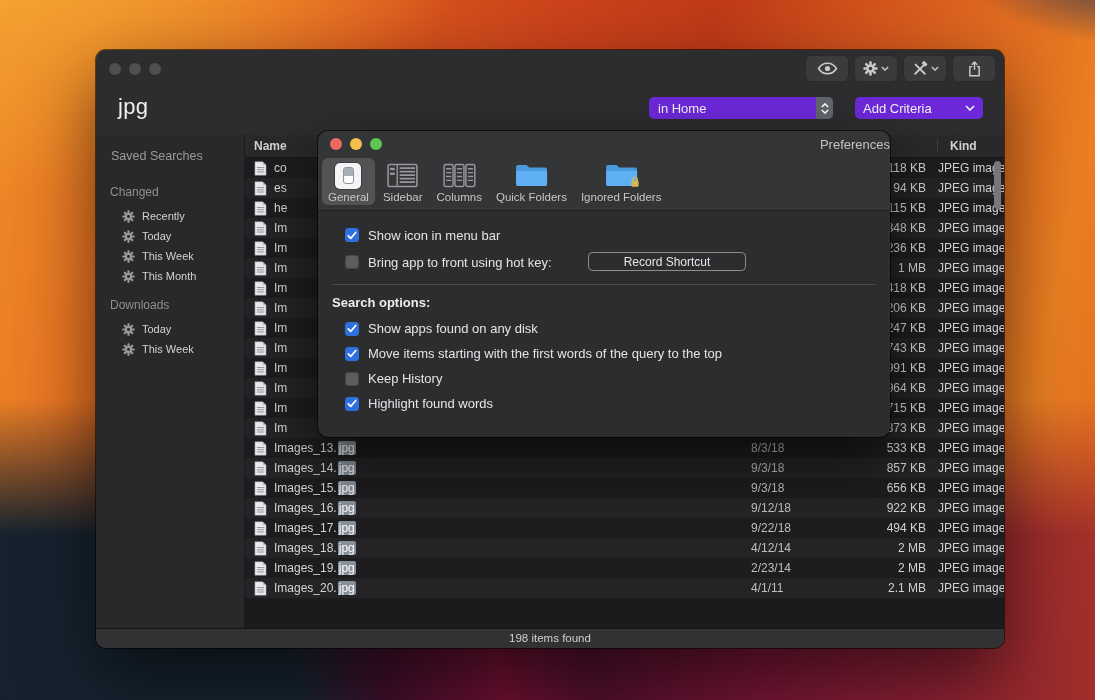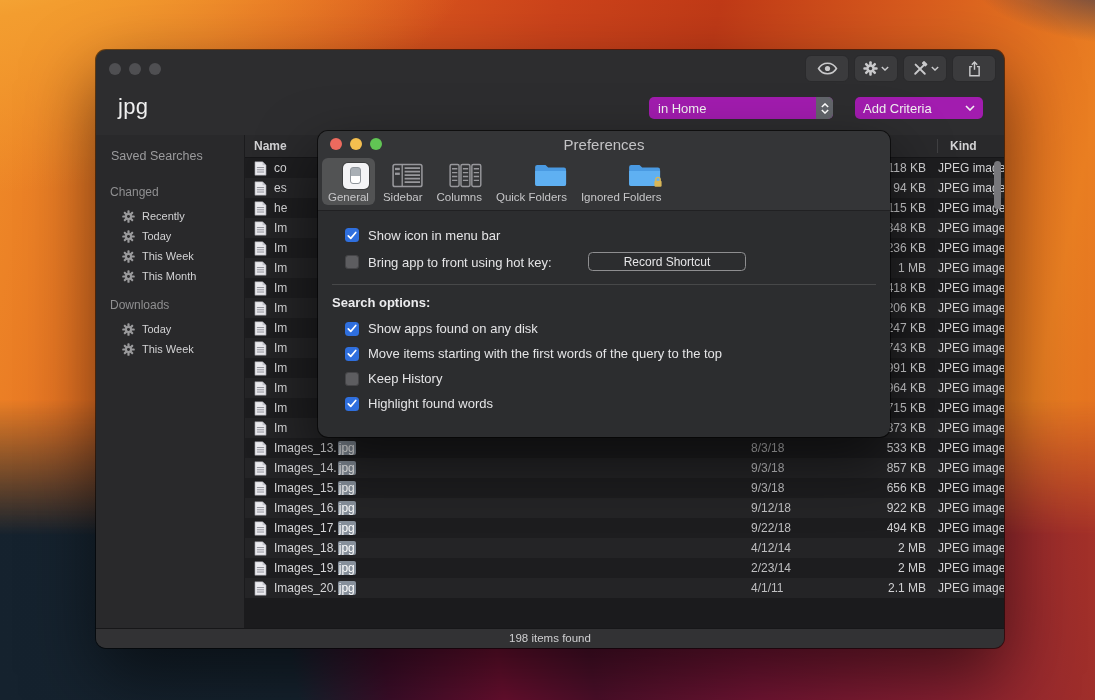--- a/index.html
+++ b/index.html
@@ -24,21 +24,21 @@
     display:flex;flex-direction:column;overflow:hidden;}
   .titlebar{height:36px;position:relative;flex:none;}
   .traffic{position:absolute;left:13px;top:13px;display:flex;gap:8px;}
   .tl{width:12px;height:12px;border-radius:50%;}
   .tl.inactive{background:#4f4f52;}
   .win-buttons{position:absolute;right:8px;top:5px;display:flex;gap:5px;}
   .tbtn{width:44px;height:27px;border-radius:6px;background:#3b3b3d;border:1px solid #2a2a2c;
     display:flex;align-items:center;justify-content:center;gap:3px;color:#c9c9cb;box-sizing:border-box;}
   .query-row{height:49px;flex:none;position:relative;}
   .query{position:absolute;left:22px;top:8px;font-size:22px;color:#efefef;letter-spacing:.3px;}
-  .popup{position:absolute;top:11px;height:22px;border-radius:5px;background:#a21caf;
+  .popup{position:absolute;top:11px;height:22px;border-radius:5px;background:#6d28d9;
     display:flex;align-items:center;font-size:13px;color:#f2f2f2;box-sizing:border-box;}
   .popup.scope{left:553px;width:184px;padding-left:9px;}
   .popup .stepper{margin-left:auto;width:17px;height:22px;border-radius:0 5px 5px 0;background:#63666c;
     display:flex;flex-direction:column;align-items:center;justify-content:center;gap:1px;color:#fff;}
   .popup.addc{left:759px;width:128px;padding:0 8px;justify-content:space-between;color:#f2f2f2;}
 
   .body{flex:1;display:flex;min-height:0;}
   .sidebar{width:149px;flex:none;background:#29292b;border-right:1px solid #1b1b1d;
     padding-top:12px;box-sizing:border-box;}
   .sb-title{color:#9b9b9d;font-size:12.5px;padding:2px 0 10px 15px;}
@@ -69,23 +69,23 @@
   .statusbar{height:19px;flex:none;background:#323234;border-top:1px solid #171719;
     text-align:center;font-size:11.5px;color:#cfcfd1;line-height:19px;}
 
   
   .dialog{position:absolute;left:318px;top:131px;width:572px;height:306px;border-radius:10px;
     background:#2c2d2f;box-shadow:0 24px 60px rgba(0,0,0,.6),0 0 0 1px rgba(0,0,0,.6);
     overflow:hidden;z-index:5;}
   .dlg-top{background:#343537;border-bottom:1px solid #212123;}
   .dlg-titlebar{height:25px;position:relative;}
   .dlg-traffic{position:absolute;left:12px;top:7px;display:flex;gap:8px;}
-  .dlg-title{text-align:center;font-size:15px;color:#c3c3c5;line-height:27px;}
+  .dlg-title{text-align:right;font-size:13px;color:#c3c3c5;line-height:27px;}
   .dlg-toolbar{display:flex;align-items:flex-end;gap:2px;padding:2px 4px 5px 4px;}
-  .tab{display:flex;flex-direction:column;align-items:flex-end;gap:2px;padding:4px 6px 2px 6px;
+  .tab{display:flex;flex-direction:column;align-items:center;gap:2px;padding:4px 6px 2px 6px;
     border-radius:6px;font-size:11.5px;color:#c6c6c8;}
   .tab.selected{background:rgba(255,255,255,.15);}
   .tab .ticon{height:27px;display:flex;align-items:center;justify-content:center;}
   .ic-general{width:26px;height:26px;border-radius:5px;background:#f4f4f6;display:flex;align-items:center;justify-content:center;box-shadow:0 0 0 1px rgba(0,0,0,.25);}
   .ic-general .switch{width:11px;height:17px;border-radius:3px;border:1px solid #8f959b;
     background:linear-gradient(to bottom,#a9afb5 0 50%,#ffffff 50% 100%);box-sizing:border-box;}
   .folder-wrap{position:relative;display:flex;}
   .lock-badge{position:absolute;right:-3px;bottom:-2px;}
 
   .dlg-content{padding:14px 14px 0 14px;font-size:13px;color:#e4e4e6;}

